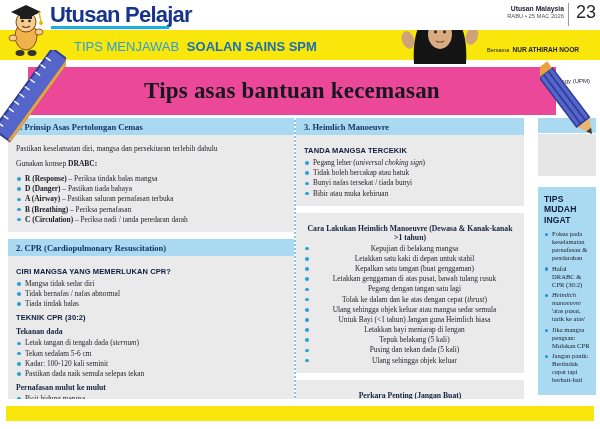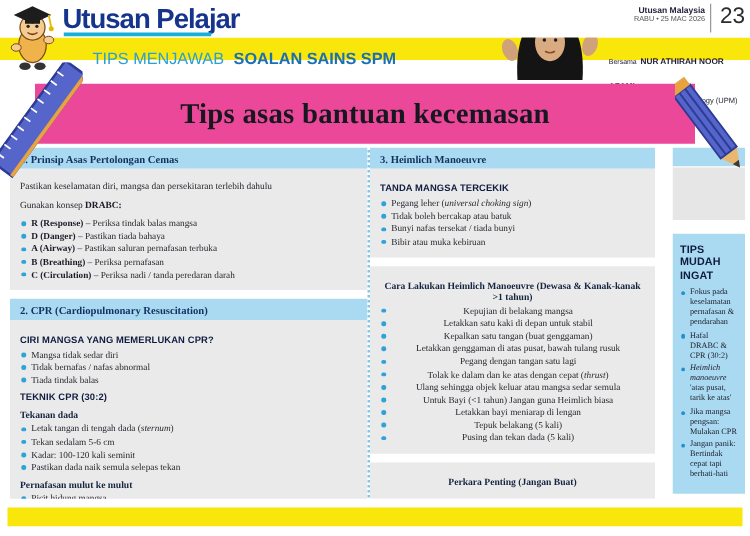--- a/index.html
+++ b/index.html
@@ -10,21 +10,21 @@
   .logo{position:absolute;left:50px;top:2px;font-family:"Liberation Sans","DejaVu Sans",sans-serif;
         font-weight:bold;font-size:22px;letter-spacing:-0.8px;color:#16348c;}
   .logo-underline{position:absolute;left:51px;top:26px;width:118px;height:3px;background:#17b0d9;}
   .mast-right{position:absolute;right:36px;top:5px;text-align:right;line-height:1.15;}
   .mast-title{font-family:"Liberation Sans",sans-serif;font-weight:bold;font-size:6.8px;color:#23233a;}
   .mast-date{font-family:"Liberation Sans",sans-serif;font-size:5.8px;color:#555;}
   .pageno-rule{position:absolute;right:31px;top:3px;width:1px;height:23px;background:#9a9a9a;}
   .pageno{position:absolute;right:4px;top:2px;font-family:"Liberation Sans",sans-serif;
           font-size:18px;color:#2c2c2c;}
   
-  .banner{position:absolute;top:30px;left:0;right:0;height:18px;background:#f9e60a;z-index:1;}
+  .banner{position:absolute;top:30px;left:0;right:0;height:30px;background:#f9e60a;z-index:1;}
   .series{position:absolute;left:74px;top:9px;font-family:"Liberation Sans",sans-serif;font-size:13px;}
   .series-prefix{color:#2b9fd6;}
   .series-highlight{color:#1a6fb5;font-weight:bold;margin-left:4px;}
   .presenter{position:absolute;left:487px;top:7px;width:110px;line-height:1.25;
              font-family:"Liberation Sans",sans-serif;color:#1d1d33;}
   .with-label{font-size:5.6px;margin-right:3px;}
   .presenter-name{font-size:6.6px;font-weight:bold;}
   .presenter-cred{font-size:6px;text-align:center;margin-top:1px;}
   .photo{position:absolute;left:398px;top:-24px;width:84px;height:58px;z-index:4;}
   .mascot{position:absolute;left:5px;top:2px;width:42px;height:56px;z-index:5;}
@@ -214,20 +214,21 @@
           <li>Letakkan satu kaki di depan untuk stabil</li>
           <li>Kepalkan satu tangan (buat genggaman)</li>
           <li>Letakkan genggaman di atas pusat, bawah tulang rusuk</li>
           <li>Pegang dengan tangan satu lagi</li>
           <li>Tolak ke dalam dan ke atas dengan cepat (<i>thrust</i>)</li>
           <li>Ulang sehingga objek keluar atau mangsa sedar semula</li>
           <li>Untuk Bayi (&lt;1 tahun) Jangan guna Heimlich biasa</li>
           <li>Letakkan bayi meniarap di lengan</li>
           <li>Tepuk belakang (5 kali)</li>
           <li>Pusing dan tekan dada (5 kali)</li>
+          <li>Ulang sehingga objek keluar</li>
         </ul>
     </div>
     <div class="panel">
       <h4>Perkara Penting (Jangan Buat)</h4>
 
     </div>
   </div>
 
   <div class="col col-right">
     <div class="strip"></div>

